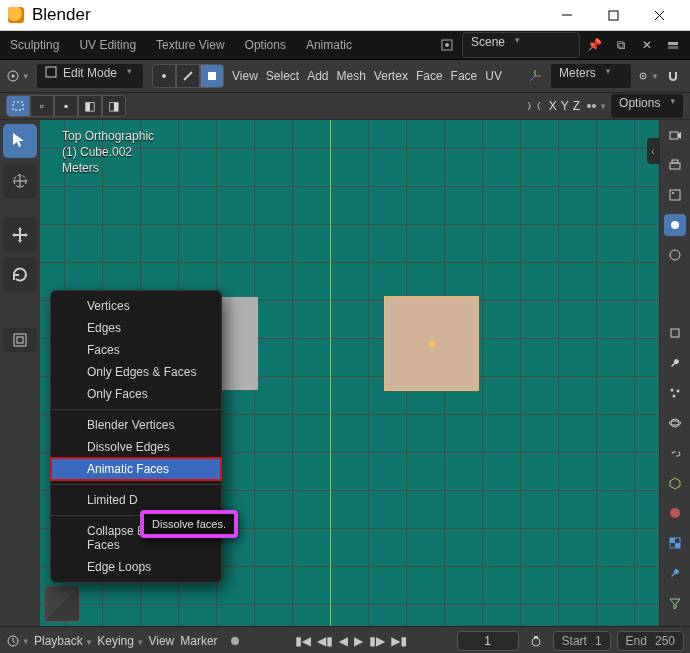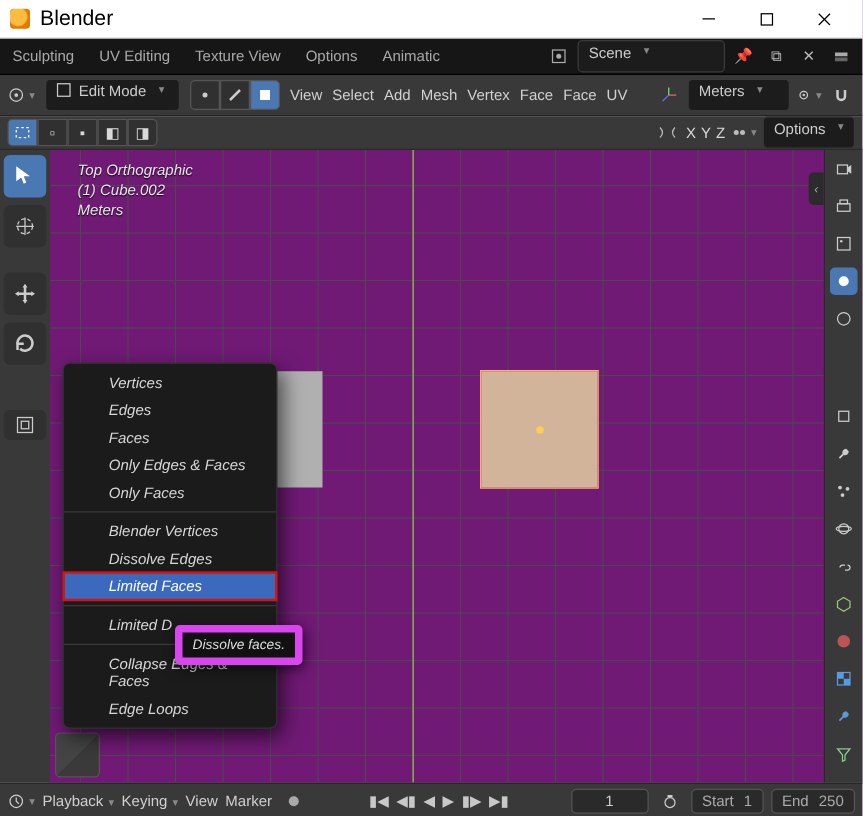--- a/index.html
+++ b/index.html
@@ -130,23 +130,22 @@
     border-radius: 5px;
     background: #303030;
     display: flex; align-items: center; justify-content: center;
     color: #bbb;
   }
   .tool.active { background: #4a78b3; color: #fff;}
   .tool.small { height:24px;}
   .viewport {
     position: relative;
     flex: 1;
-    background: #701a75;
+    background: #0f766e;
     overflow: hidden;
-    font-style: italic;
   }
   .grid {
     position: absolute; inset: 0;
     background-image:
       linear-gradient(to right, #4a4a4a 1px, transparent 1px),
       linear-gradient(to bottom, #4a4a4a 1px, transparent 1px);
     background-size: 38px 38px;
     background-position: -14px -10px;
   }
   .axis-v {
@@ -235,23 +234,23 @@
     height:1px;background:#3a3a3a;margin:4px 0;
   }
   .context-menu .item.highlight {
     background:#3a69be;
     color:#fff;
     outline:2px solid #d11515;
     outline-offset:-1px;
   }
   .tooltip {
     position:absolute;
-    left:100px; top:380px;
+    left:100px; top:390px;
     background:#111;
-    border:6px solid #d946ef;
+    border:4px solid #d946ef;
     border-radius:4px;
     padding:4px 8px;
     color:#ddd;
     z-index:101;
     font-size:11px;
     box-shadow: 2px 3px 10px rgba(0,0,0,0.6);
   }
   
   .timeline {
     height:27px;
@@ -483,21 +482,21 @@
 
     <div class="context-menu">
       <div class="item">Vertices</div>
       <div class="item">Edges</div>
       <div class="item">Faces</div>
       <div class="item">Only Edges &amp; Faces</div>
       <div class="item">Only Faces</div>
       <div class="sep"></div>
       <div class="item">Blender Vertices</div>
       <div class="item">Dissolve Edges</div>
-      <div class="item highlight">Limited Faces</div>
+      <div class="item highlight">Animatic Faces</div>
       <div class="sep"></div>
       <div class="item">Limited D</div>
       <div class="sep"></div>
       <div class="item">Collapse Edges &amp; Faces</div>
       <div class="item">Edge Loops</div>
     </div>
     <div class="tooltip">Dissolve faces.</div>
   </div>
 
   <div class="right-toolbar">

